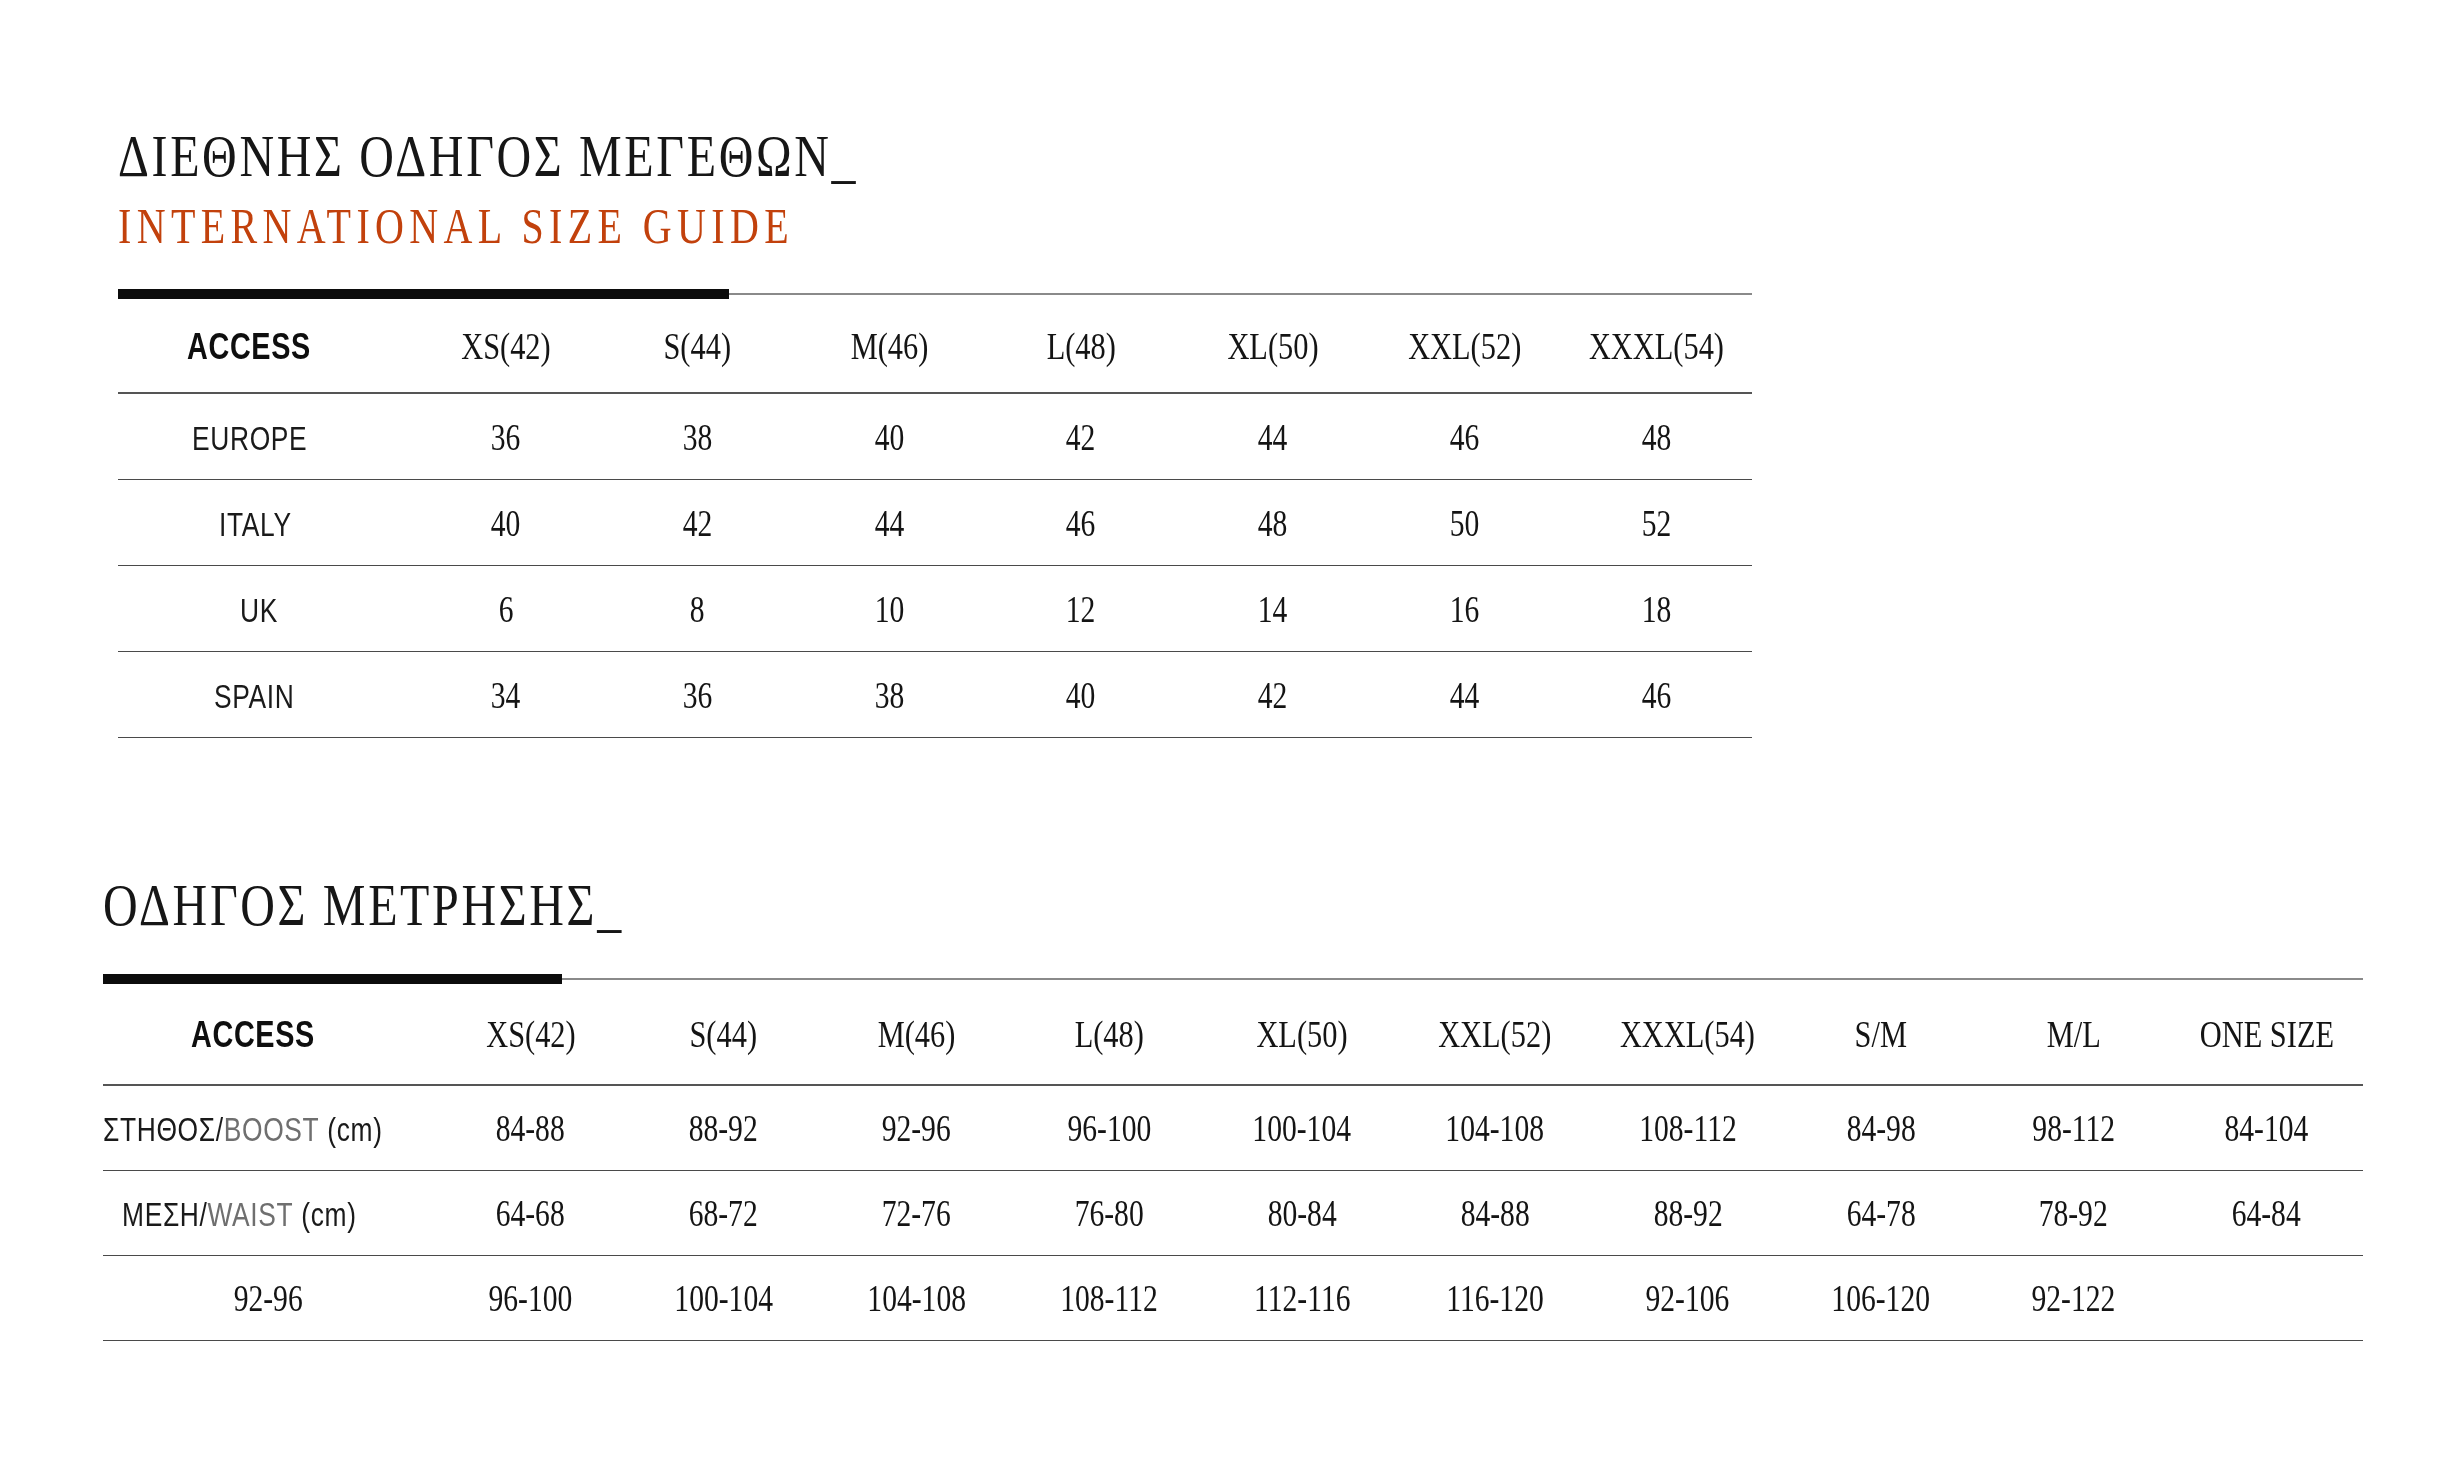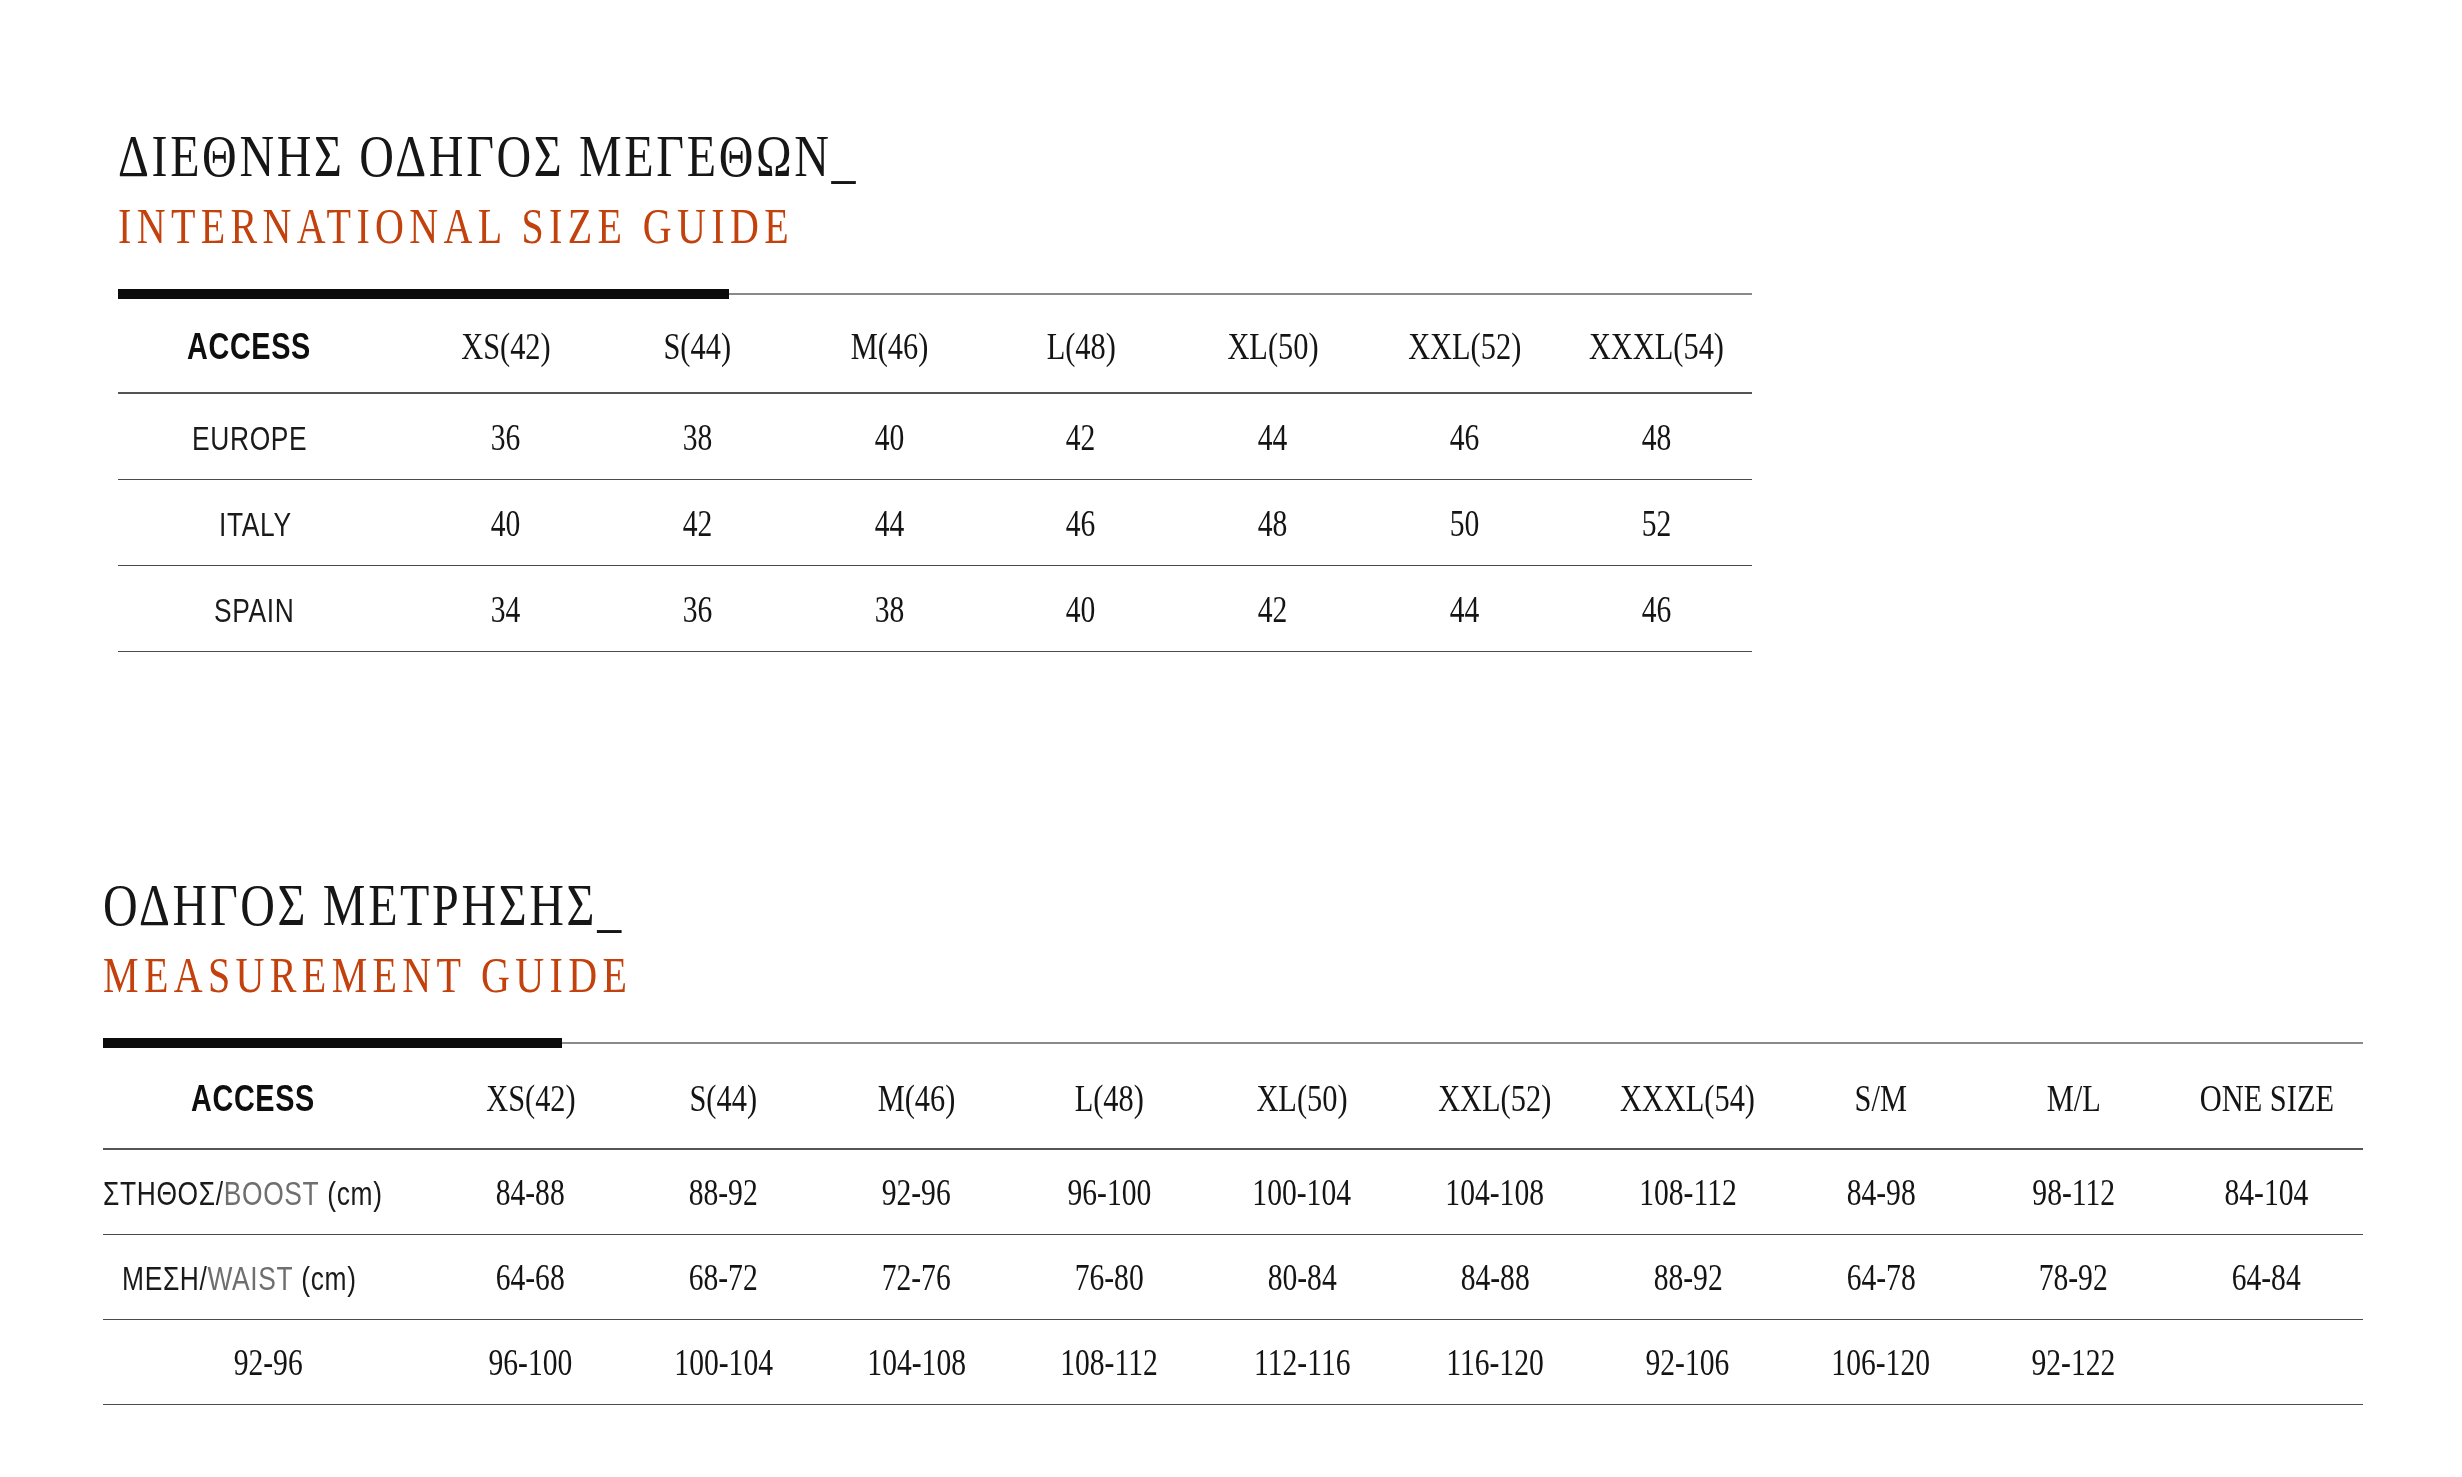--- a/index.html
+++ b/index.html
@@ -116,36 +116,45 @@
       <div class="cell label-cell"><span class="cl row-label">ITALY</span></div>
       <div class="cell"><span class="cx val">40</span></div>
       <div class="cell"><span class="cx val">42</span></div>
       <div class="cell"><span class="cx val">44</span></div>
       <div class="cell"><span class="cx val">46</span></div>
       <div class="cell"><span class="cx val">48</span></div>
       <div class="cell"><span class="cx val">50</span></div>
       <div class="cell"><span class="cx val">52</span></div>
     </div>
 
+    <div class="grid-row t1 data-row">
+      <div class="cell label-cell"><span class="cl row-label">UK</span></div>
+      <div class="cell"><span class="cx val">6</span></div>
+      <div class="cell"><span class="cx val">8</span></div>
+      <div class="cell"><span class="cx val">10</span></div>
+      <div class="cell"><span class="cx val">12</span></div>
+      <div class="cell"><span class="cx val">14</span></div>
+      <div class="cell"><span class="cx val">16</span></div>
+      <div class="cell"><span class="cx val">18</span></div>
+    </div>
 
     <div class="grid-row t1 data-row">
       <div class="cell label-cell"><span class="cl row-label">SPAIN</span></div>
       <div class="cell"><span class="cx val">34</span></div>
       <div class="cell"><span class="cx val">36</span></div>
       <div class="cell"><span class="cx val">38</span></div>
       <div class="cell"><span class="cx val">40</span></div>
       <div class="cell"><span class="cx val">42</span></div>
       <div class="cell"><span class="cx val">44</span></div>
       <div class="cell"><span class="cx val">46</span></div>
     </div>
   </div>
 
   <div class="section" id="sec-measurement">
     <div class="title"><span class="cl">ΟΔΗΓΟΣ ΜΕΤΡΗΣΗΣ_</span></div>
-    <div class="subtitle"><span class="cl">MEASUREMENT GUIDE</span></div>
 
     <div class="topline">
       <div class="thin"></div>
       <div class="bar"></div>
     </div>
 
     <div class="grid-row t2 header-row">
       <div class="cell label-cell"><span class="cl brand">ACCESS</span></div>
       <div class="cell"><span class="cx size-head">XS(42)</span></div>
       <div class="cell"><span class="cx size-head">S(44)</span></div>

